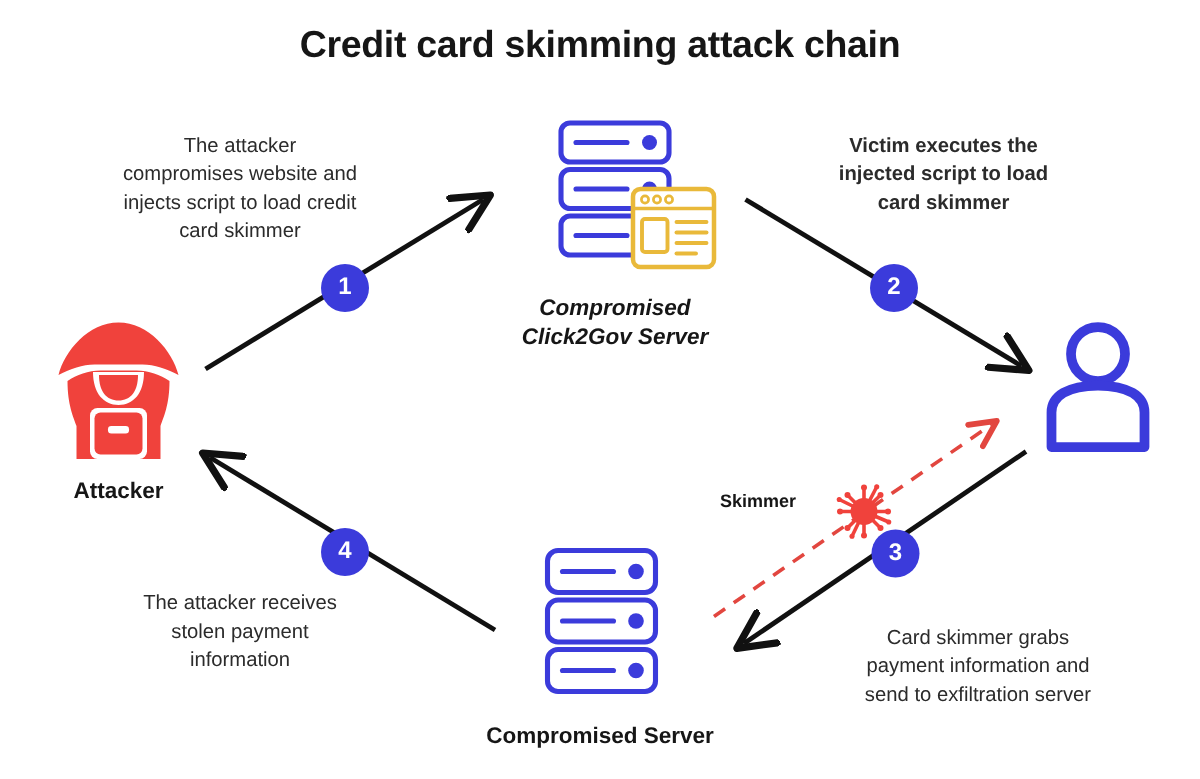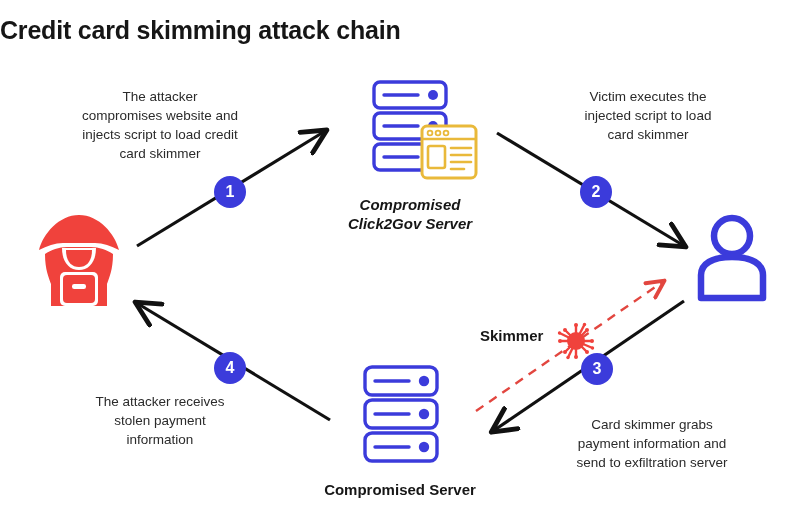--- a/index.html
+++ b/index.html
@@ -18,20 +18,21 @@
     height: 519px;
     background: #ffffff;
     overflow: hidden;
   }
   
   .title {
     position: absolute;
     top: 16px;
     left: 0;
     width: 800px;
+    text-align: center;
     font-size: 25px;
     font-weight: bold;
     color: #161616;
     letter-spacing: -0.2px;
   }
   
   #edges {
     position: absolute;
     inset: 0;
     width: 800px;
@@ -69,21 +70,21 @@
     font-size: 16px;
     font-weight: bold;
     display: flex;
     align-items: center;
     justify-content: center;
     line-height: 1;
   }
   
   .skimmer-label {
     position: absolute;
-    font-size: 15px;
+    font-size: 12px;
     font-weight: bold;
     color: #161616;
     white-space: nowrap;
   }
   .skimmer-blob {
     position: absolute;
   }
 </style>
 </head>
 <body>
@@ -122,20 +123,21 @@
                C78 40 70 37 62 37 L38 37 C30 37 22 40 16 44 Z" fill="#f0423c"></path>
 
       <path d="M33 38 C33 52 40 60 50 60 C60 60 67 52 67 38 Z" fill="#ffffff"></path>
 
       <path d="M37 40 C37 51 42 57 50 57 C58 57 63 51 63 40 Z" fill="#f0423c"></path>
 
       <rect x="31" y="62" width="38" height="34" rx="5" fill="#ffffff"></rect>
       <rect x="34" y="65" width="32" height="28" rx="4" fill="#f0423c"></rect>
       <rect x="43" y="74" width="14" height="5" rx="2.2" fill="#ffffff"></rect>
     </svg>
+    <div class="node-label">Attacker</div>
   </div>
 
   <div class="node" style="left:310px; top:78px; width:200px;font-style:italic;">
     <svg width="140" height="110" viewBox="0 0 140 110">
 
       <rect x="34" y="4" width="72" height="26" rx="6" fill="#ffffff" stroke="#3b3bdb" stroke-width="3.4"></rect>
       <line x1="44" y1="17" x2="78" y2="17" stroke="#3b3bdb" stroke-width="3.4" stroke-linecap="round"></line>
       <circle cx="93" cy="17" r="5" fill="#3b3bdb"></circle>
 
       <rect x="34" y="35" width="72" height="26" rx="6" fill="#ffffff" stroke="#3b3bdb" stroke-width="3.4"></rect>
@@ -213,21 +215,21 @@
         <circle cx="3.5" cy="12" r="1.7"></circle>
     </g>
     <circle cx="20" cy="20" r="9" fill="#f0423c"></circle>
   </svg>
 
   <div class="caption" style="left:52px; top:87px; width:216px; white-space:pre-line;">The attacker
 compromises website and
 injects script to load credit
 card skimmer</div>
 
-  <div class="caption" style="left:540px; top:87px; width:216px; white-space:pre-line;">Victim executes the
+  <div class="caption" style="left:521px; top:87px; width:216px; white-space:pre-line;font-weight:bold;">Victim executes the
 injected script to load
 card skimmer</div>
 
   <div class="caption" style="left:542px; top:415px; width:220px; white-space:pre-line;">Card skimmer grabs
 payment information and
 send to exfiltration server</div>
 
   <div class="caption" style="left:52px; top:392px; width:216px; white-space:pre-line;">The attacker receives
 stolen payment
 information</div>

